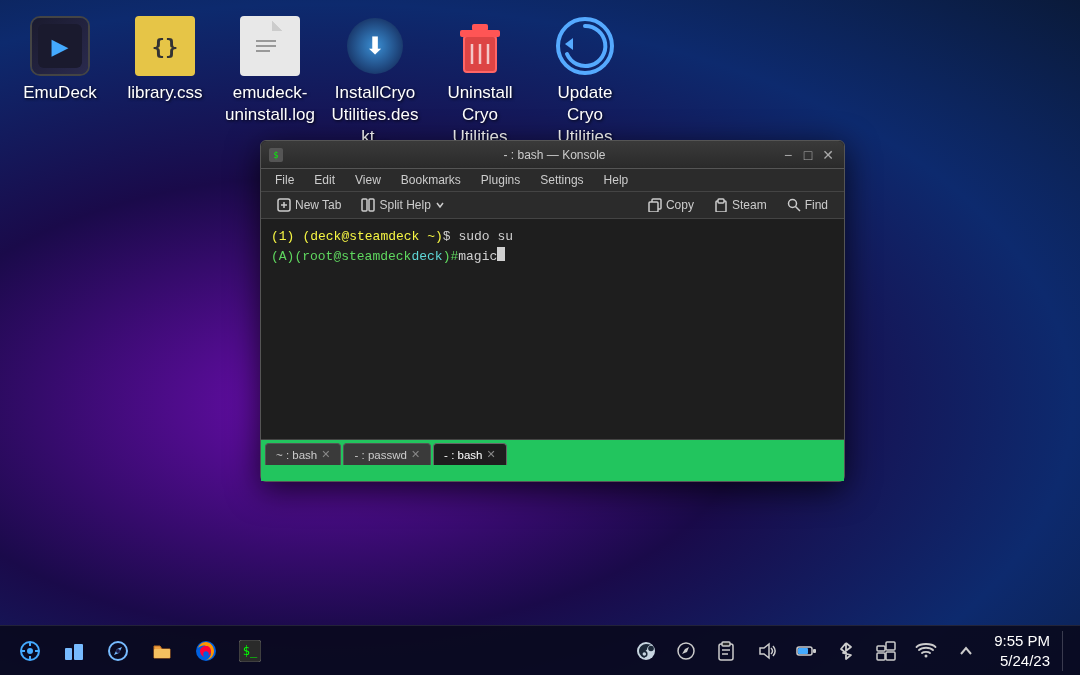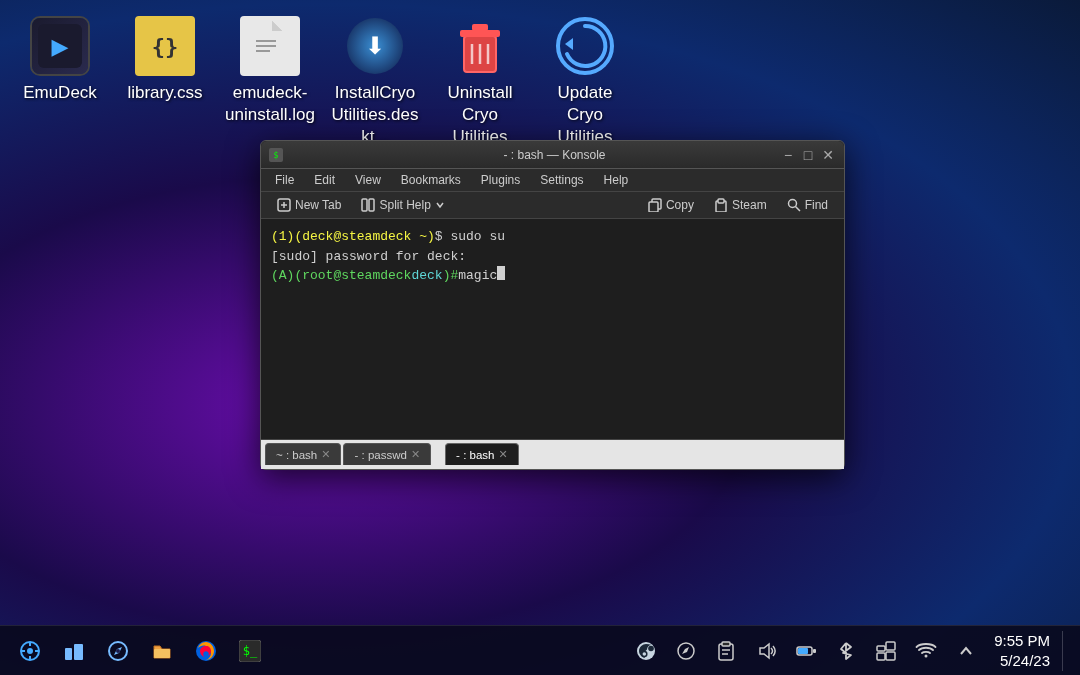--- a/index.html
+++ b/index.html
@@ -210,20 +210,21 @@
     .term-line {
       display: flex;
       flex-wrap: wrap;
     }
 
     .term-prompt-num {
       color: #f5f543;
     }
     .term-prompt-host {
       color: #f5f543;
+      margin-left: 8px;
     }
     .term-cmd {
       color: #d0d0d0;
     }
     .term-output {
       color: #d0d0d0;
     }
     .term-prompt-a {
       color: #5fd75f;
     }
@@ -239,24 +240,24 @@
       height: 14px;
       background: #d0d0d0;
       vertical-align: text-bottom;
       animation: blink 1s step-end infinite;
     }
     @keyframes blink {
       50% { opacity: 0; }
     }
 
     .konsole-tabs {
-      background: #e5e5e5;
-      display: flex;
-      align-items: center;
-      padding: 3px 4px 4px;
+      background: #22c55e;
+      display: flex;
+      align-items: center;
+      padding: 3px 4px 16px;
       border-top: 1px solid #444;
       gap: 2px;
     }
 
     .konsole-tab {
       background: #3a3a3a;
       color: #ccc;
       font-size: 11.5px;
       padding: 4px 10px;
       border-radius: 4px 4px 0 0;
@@ -264,21 +265,20 @@
       display: flex;
       align-items: center;
       gap: 4px;
       border: 1px solid #555;
       border-bottom: none;
     }
     .konsole-tab.active {
       background: #1e1e1e;
       color: #fff;
       border-color: #666;
-      margin-left: 12px;
     }
 
     .konsole-tab-close {
       color: #888;
       font-size: 11px;
       cursor: pointer;
     }
 
     
     .taskbar {
@@ -513,23 +513,20 @@
       </button>
     </div>
 
     <div class="konsole-terminal">
       <div class="term-line">
         <span class="term-prompt-num">(1)</span>
           <span class="term-prompt-host">(deck@steamdeck ~)</span>
           <span class="term-cmd">$ sudo su</span>
       </div>
       <div class="term-line">
-        <span class="term-output">[sudo] password for deck:</span>
-      </div>
-      <div class="term-line">
         <span class="term-prompt-a">(A)</span>
           <span class="term-prompt-root">(root@steamdeck </span>
           <span class="term-prompt-deck-dir">deck</span>
           <span class="term-prompt-root">)#</span>
           <span class="term-cmd"> magic</span>
           <span class="term-cursor"></span>
       </div>
     </div>
 
     <div class="konsole-tabs">

